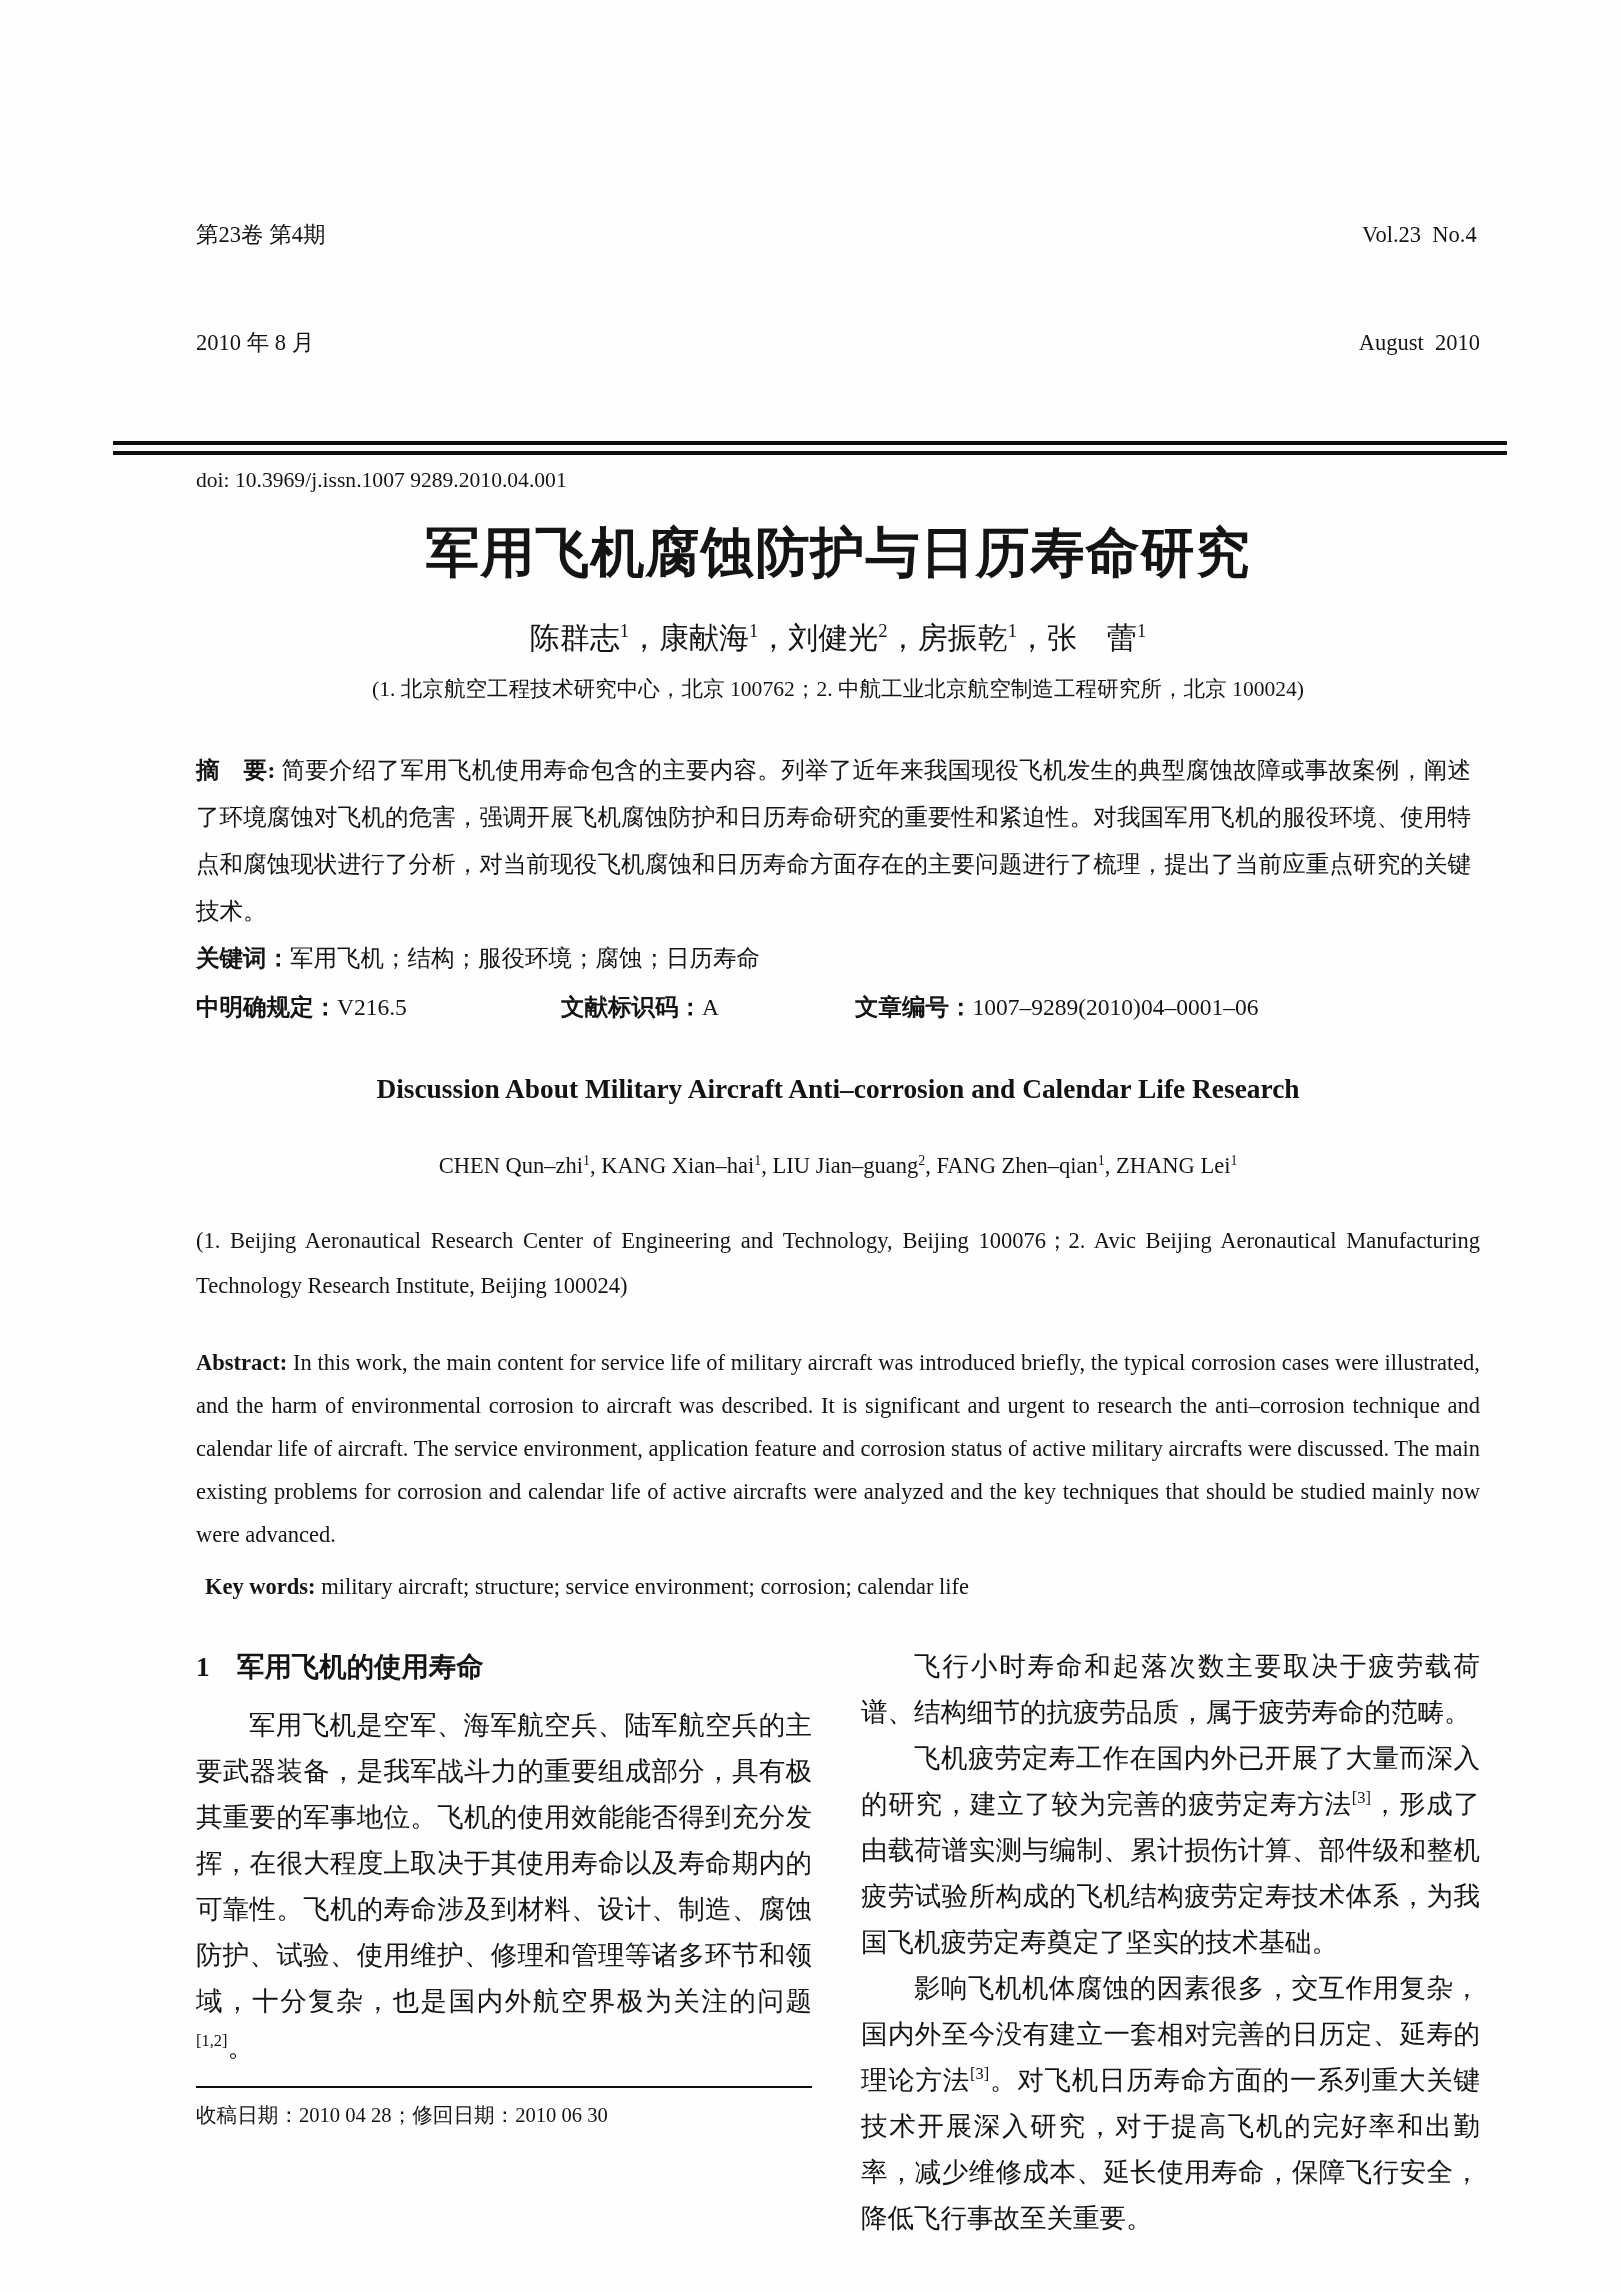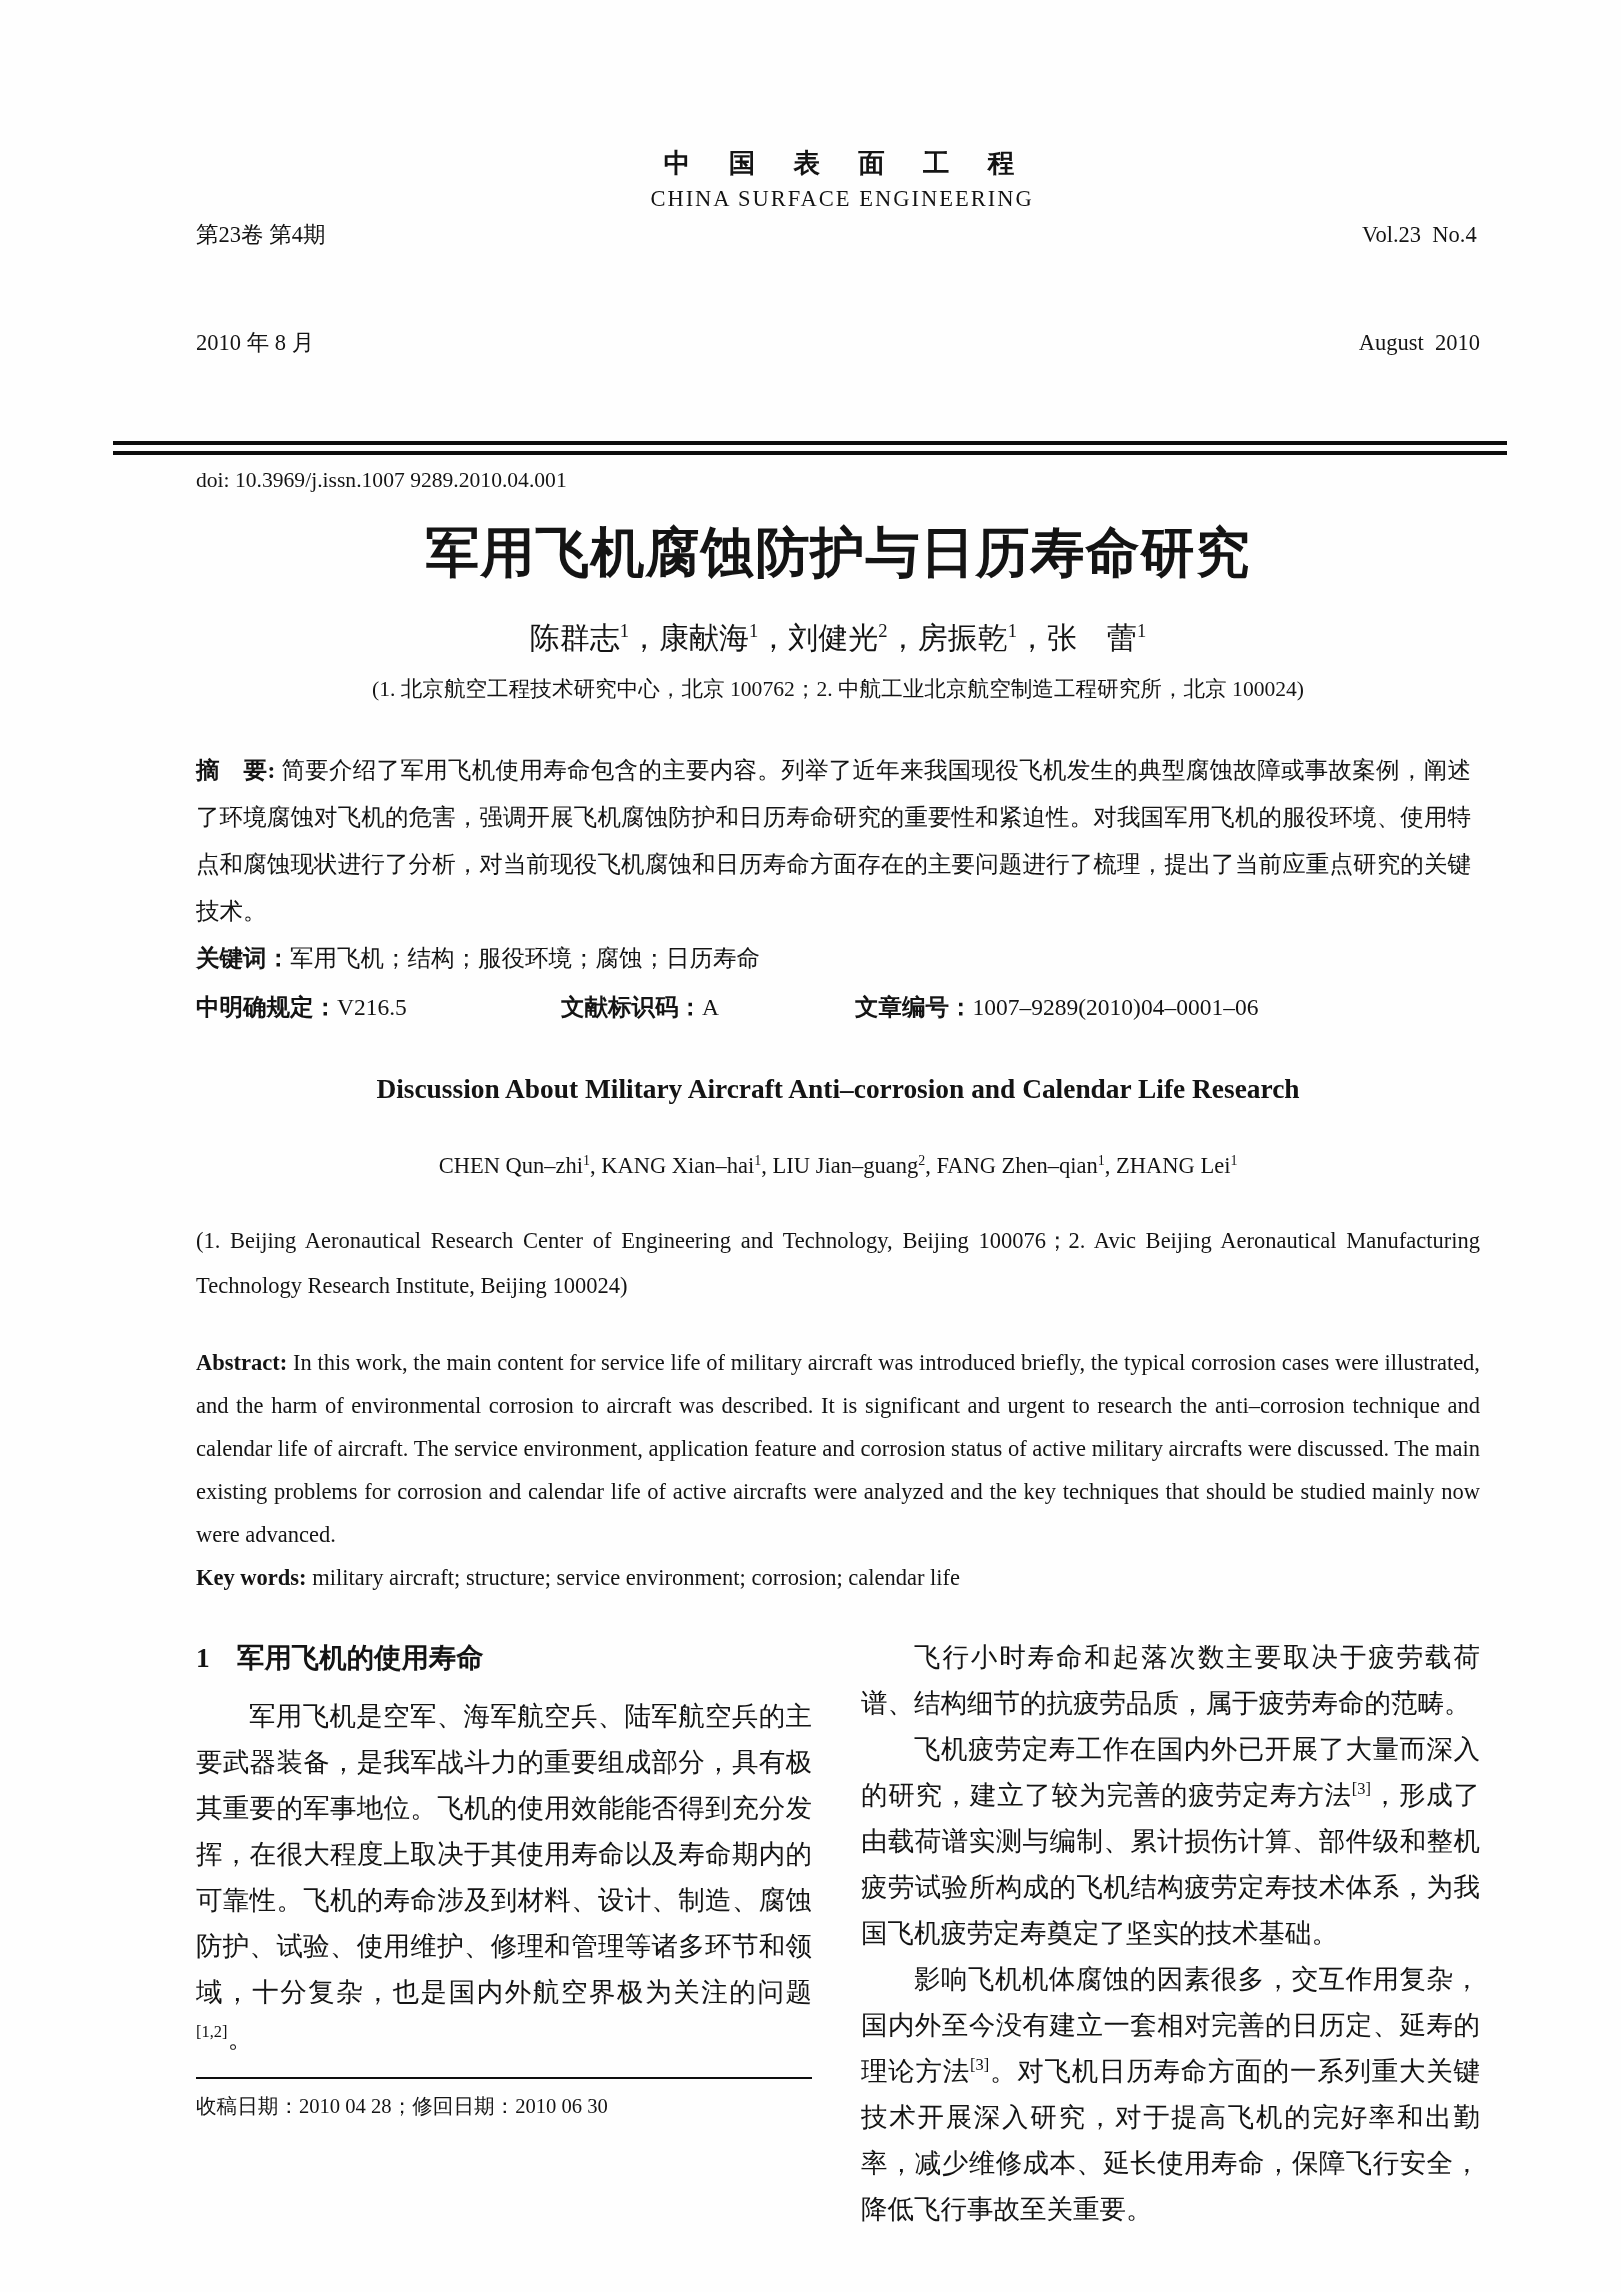--- a/index.html
+++ b/index.html
@@ -42,21 +42,21 @@
   .lbl { font-weight:bold; }
   .clc-row { margin-top:2px; font-size:23.5px; line-height:47px; display:flex; }
   .clc-g1 { width:365px; }
   .clc-g2 { width:294px; }
 
   
   .title-en { margin:39px 0 0 0; font-size:27.4px; font-weight:bold; text-align:center; line-height:39px; }
   .authors-en { margin-top:41px; font-size:22.5px; text-align:center; line-height:31px; }
   .affil-en { margin-top:37px; font-size:22.5px; line-height:45px; text-align:justify; }
   .abs-en { margin:33px 0 0 0; font-size:22.5px; line-height:43px; text-align:justify; }
-  .kw-en  { margin:0; font-size:22.5px; line-height:43px; }
+  .kw-en  { margin:9px; font-size:22.5px; line-height:43px; }
 
   
   .cols { margin-top:35px; display:flex; gap:49px; }
   .col { font-size:26.5px; line-height:46px; text-align:justify; }
   .col-left  { width:616px; }
   .col-right { width:619px; }
   .sec-h { margin:0 0 9.8px 0; font-size:27.4px; font-weight:bold; line-height:49px; }
   .body-p { margin:0; }
   .indent { text-indent:2em; }
   sup { font-size:0.62em; line-height:0; }
@@ -71,24 +71,20 @@
 </head>
 <body>
 
 <div class="page">
   <div class="inner">
 
     <div class="hdr">
       <div class="hdr-left">
         <div>第23卷 第4期</div>
         <div>2010 年 8 月</div>
-      </div>
-      <div class="hdr-center">
-        <div class="jn-zh">中　国　表　面　工　程</div>
-        <div class="jn-en">CHINA SURFACE ENGINEERING</div>
       </div>
       <div class="hdr-right">
         <div>Vol.23  No.4</div>
         <div>August  2010</div>
       </div>
     </div>
 
     <div class="rule"></div>
 
     <div class="doi">doi: 10.3969/j.issn.1007 9289.2010.04.001</div>

